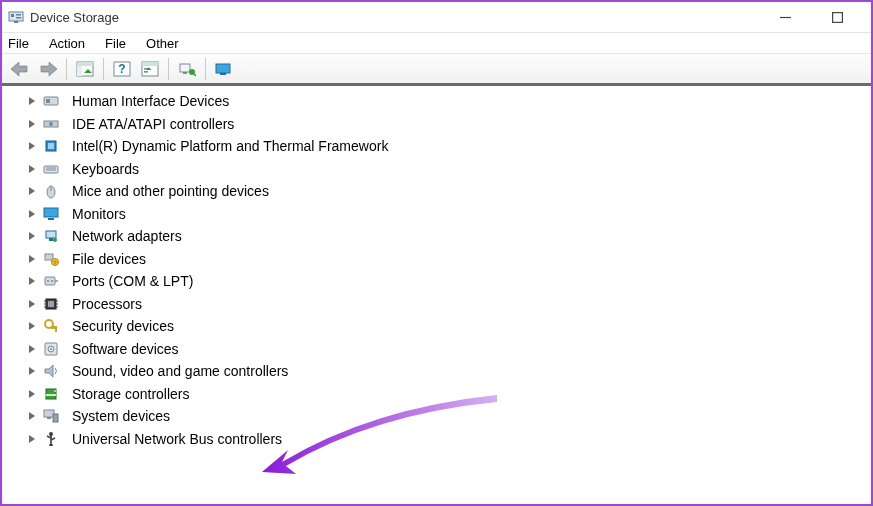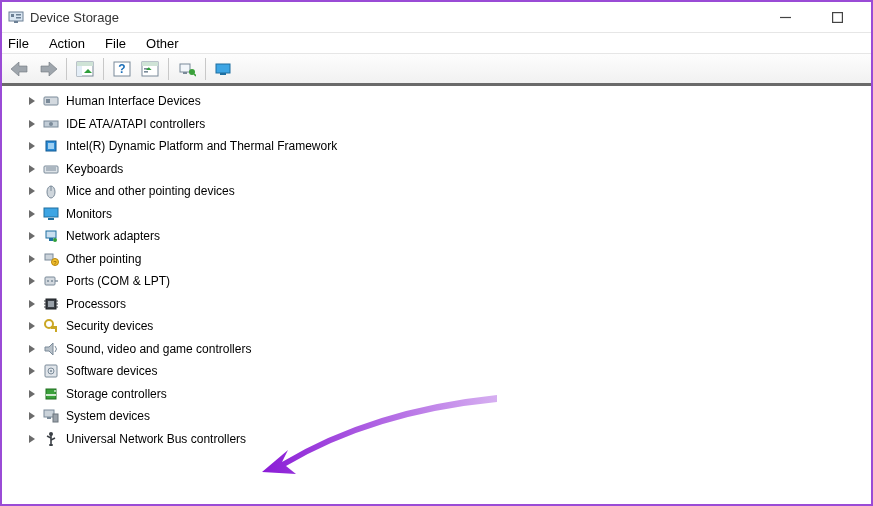--- a/index.html
+++ b/index.html
@@ -91,21 +91,21 @@
       width: 12px; height: 12px;
       display: flex; align-items: center; justify-content: center;
       color: #6b6b6b;
       font-size: 10px;
       user-select: none;
     }
     .node-icon {
       width: 18px; height: 18px;
       display: flex; align-items: center; justify-content: center;
     }
-    .node-label { font-size: 12px; margin-left: 2px; }
+    .node-label { font-size: 14px; margin-left: 8px; }
 
     
     .arrow-annot {
       position: absolute;
       left: 240px;
       top: 388px;
       pointer-events: none;
     }
     .arrow-annot svg { width: 260px; height: 110px; overflow: visible; }
   </style>
@@ -309,21 +309,21 @@
             <polygon points="1,0 7,4 1,8" fill="#6b6b6b"></polygon>
           </svg>
         </span>
         <span class="node-icon">
           <svg width="16" height="16" viewBox="0 0 16 16">
             <rect x="2" y="3" width="8" height="6" fill="#cbd3da" stroke="#7a8a99"></rect>
             <circle cx="12" cy="11" r="3.5" fill="#f3c130" stroke="#b8860b"></circle>
             <text x="12" y="14" text-anchor="middle" font-size="6" fill="#8a5c00">?</text>
           </svg>
         </span>
-        <span class="node-label">Other pointing</span>
+        <span class="node-label">File devices</span>
       </div>
       <div class="tree-row">
         <span class="expander">
           <svg width="8" height="8" viewBox="0 0 8 8">
             <polygon points="1,0 7,4 1,8" fill="#6b6b6b"></polygon>
           </svg>
         </span>
         <span class="node-icon">
           <svg width="16" height="16" viewBox="0 0 16 16">
             <rect x="2" y="4" width="10" height="8" rx="1" fill="#d3d9df" stroke="#7a8a99"></rect>
@@ -370,40 +370,40 @@
         <span class="node-label">Security devices</span>
       </div>
       <div class="tree-row">
         <span class="expander">
           <svg width="8" height="8" viewBox="0 0 8 8">
             <polygon points="1,0 7,4 1,8" fill="#6b6b6b"></polygon>
           </svg>
         </span>
         <span class="node-icon">
           <svg width="16" height="16" viewBox="0 0 16 16">
-            <polygon points="2,6 6,6 10,2 10,14 6,10 2,10" fill="#b9c2ca" stroke="#7a8a99"></polygon>
-            <path d="M 12 5 Q 15 8 12 11" fill="none" stroke="#7a8a99"></path>
-          </svg>
-        </span>
-        <span class="node-label">Sound, video and game controllers</span>
-      </div>
-      <div class="tree-row">
-        <span class="expander">
-          <svg width="8" height="8" viewBox="0 0 8 8">
-            <polygon points="1,0 7,4 1,8" fill="#6b6b6b"></polygon>
-          </svg>
-        </span>
-        <span class="node-icon">
-          <svg width="16" height="16" viewBox="0 0 16 16">
             <rect x="2" y="2" width="12" height="12" rx="1" fill="#e0e5ea" stroke="#7a8a99"></rect>
             <circle cx="8" cy="8" r="3" fill="none" stroke="#7a8a99"></circle>
             <circle cx="8" cy="8" r="1" fill="#7a8a99"></circle>
           </svg>
         </span>
         <span class="node-label">Software devices</span>
+      </div>
+      <div class="tree-row">
+        <span class="expander">
+          <svg width="8" height="8" viewBox="0 0 8 8">
+            <polygon points="1,0 7,4 1,8" fill="#6b6b6b"></polygon>
+          </svg>
+        </span>
+        <span class="node-icon">
+          <svg width="16" height="16" viewBox="0 0 16 16">
+            <polygon points="2,6 6,6 10,2 10,14 6,10 2,10" fill="#b9c2ca" stroke="#7a8a99"></polygon>
+            <path d="M 12 5 Q 15 8 12 11" fill="none" stroke="#7a8a99"></path>
+          </svg>
+        </span>
+        <span class="node-label">Sound, video and game controllers</span>
       </div>
       <div class="tree-row">
         <span class="expander">
           <svg width="8" height="8" viewBox="0 0 8 8">
             <polygon points="1,0 7,4 1,8" fill="#6b6b6b"></polygon>
           </svg>
         </span>
         <span class="node-icon">
           <svg width="16" height="16" viewBox="0 0 16 16">
             <rect x="3" y="3" width="10" height="10" fill="#3aa03a" stroke="#1e6e1e"></rect>

